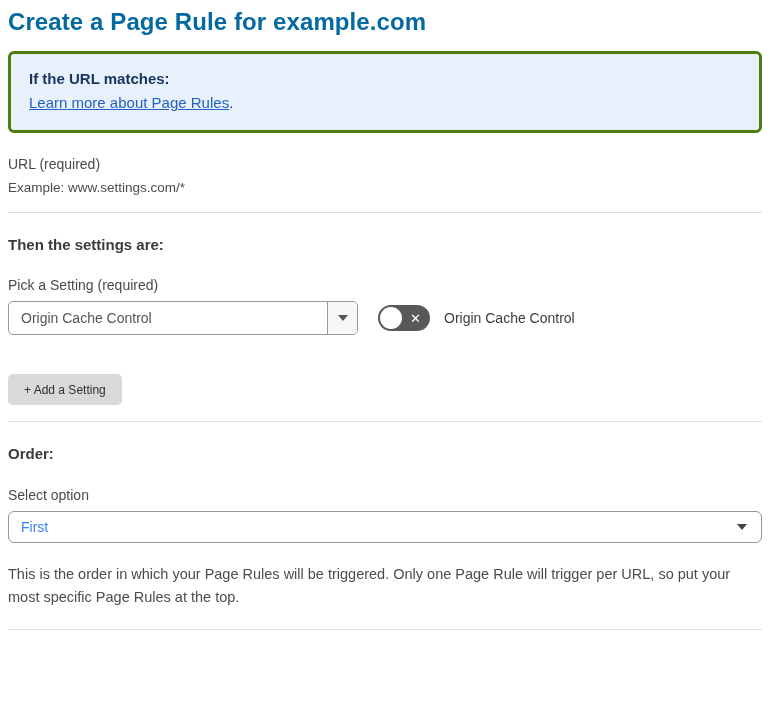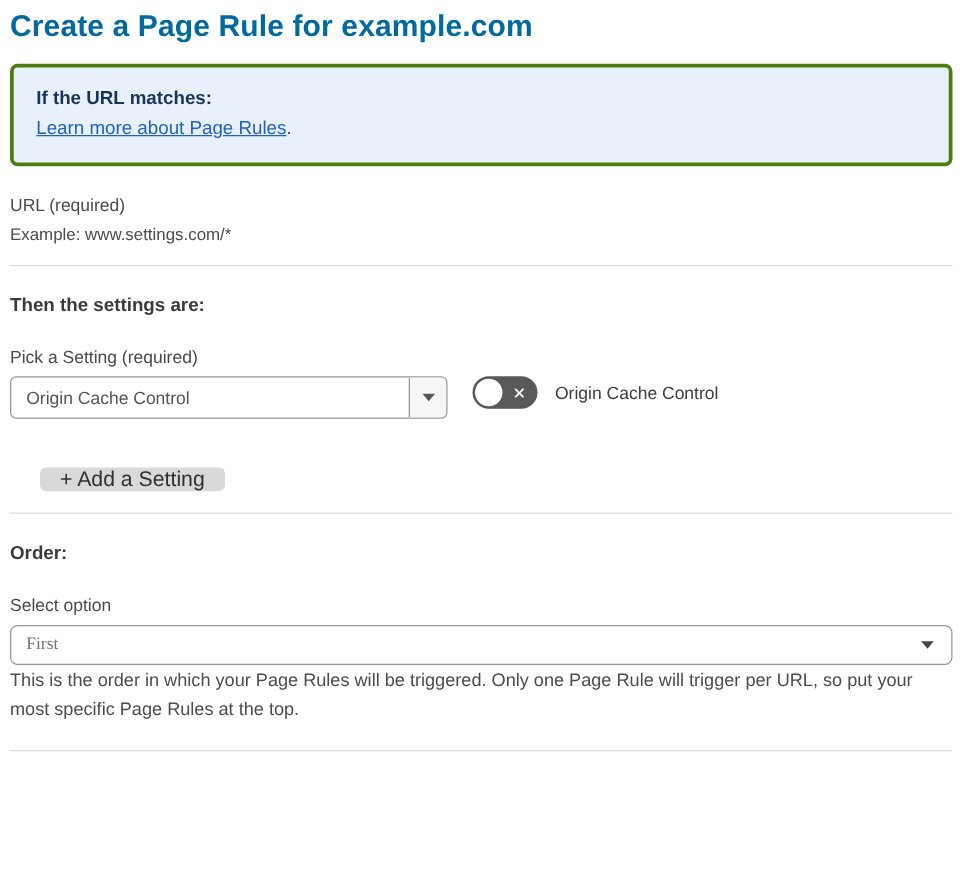--- a/index.html
+++ b/index.html
@@ -82,21 +82,21 @@
 
   .section-heading {
     font-size: 15px;
     font-weight: 700;
     color: #3b3b3b;
     margin-top: 23px;
   }
 
   .setting-row {
     display: flex;
-    align-items: flex-start;
+    align-items: center;
     margin-top: 2px;
   }
 
   
   .select-box {
     display: flex;
     align-items: stretch;
     width: 350px;
     height: 34px;
     border: 1px solid #97979c;
@@ -153,58 +153,56 @@
     font-size: 13px;
     line-height: 1;
     font-weight: 400;
   }
   .toggle-label { margin-left: 14px; font-size: 14px; color: #3d3d3d; }
 
   .btn {
     display: inline-flex;
     align-items: center;
     justify-content: center;
-    height: 19px;
+    height: 31px;
     border: none;
     border-radius: 5px;
-    font-size: 17px;
+    font-size: 12px;
     font-family: "Liberation Sans", "DejaVu Sans", sans-serif;
     cursor: pointer;
     padding: 0 16px;
-    margin-left: 24px;
   }
   .btn-gray { background: #d9d9d9; color: #303030; }
 
   .add-setting-btn { margin-top: 39px; }
 
   
   .select-full {
     width: 100%;
     height: 32px;
     border: 1px solid #97979c;
     border-radius: 6px;
     background: #ffffff;
     display: flex;
     align-items: center;
     padding: 0 14px 0 12px;
     cursor: pointer;
   }
   .select-full .select-value {
     flex: 1;
     font-size: 14px;
-    color: #737373;
-    font-family: Liberation Serif, serif;
+    color: #3b82f6;
   }
   .select-full .triangle-down { border-top-color: #444444; }
 
   .order-help {
     font-size: 14.5px;
     color: #4c4c4c;
     line-height: 23px;
-    margin-top: 2px;
+    margin-top: 20px;
     max-width: 740px;
   }
 </style>
 </head>
 <body>
 
 <div class="container">
 
   <h1 class="page-title">Create a Page Rule for example.com</h1>
 

